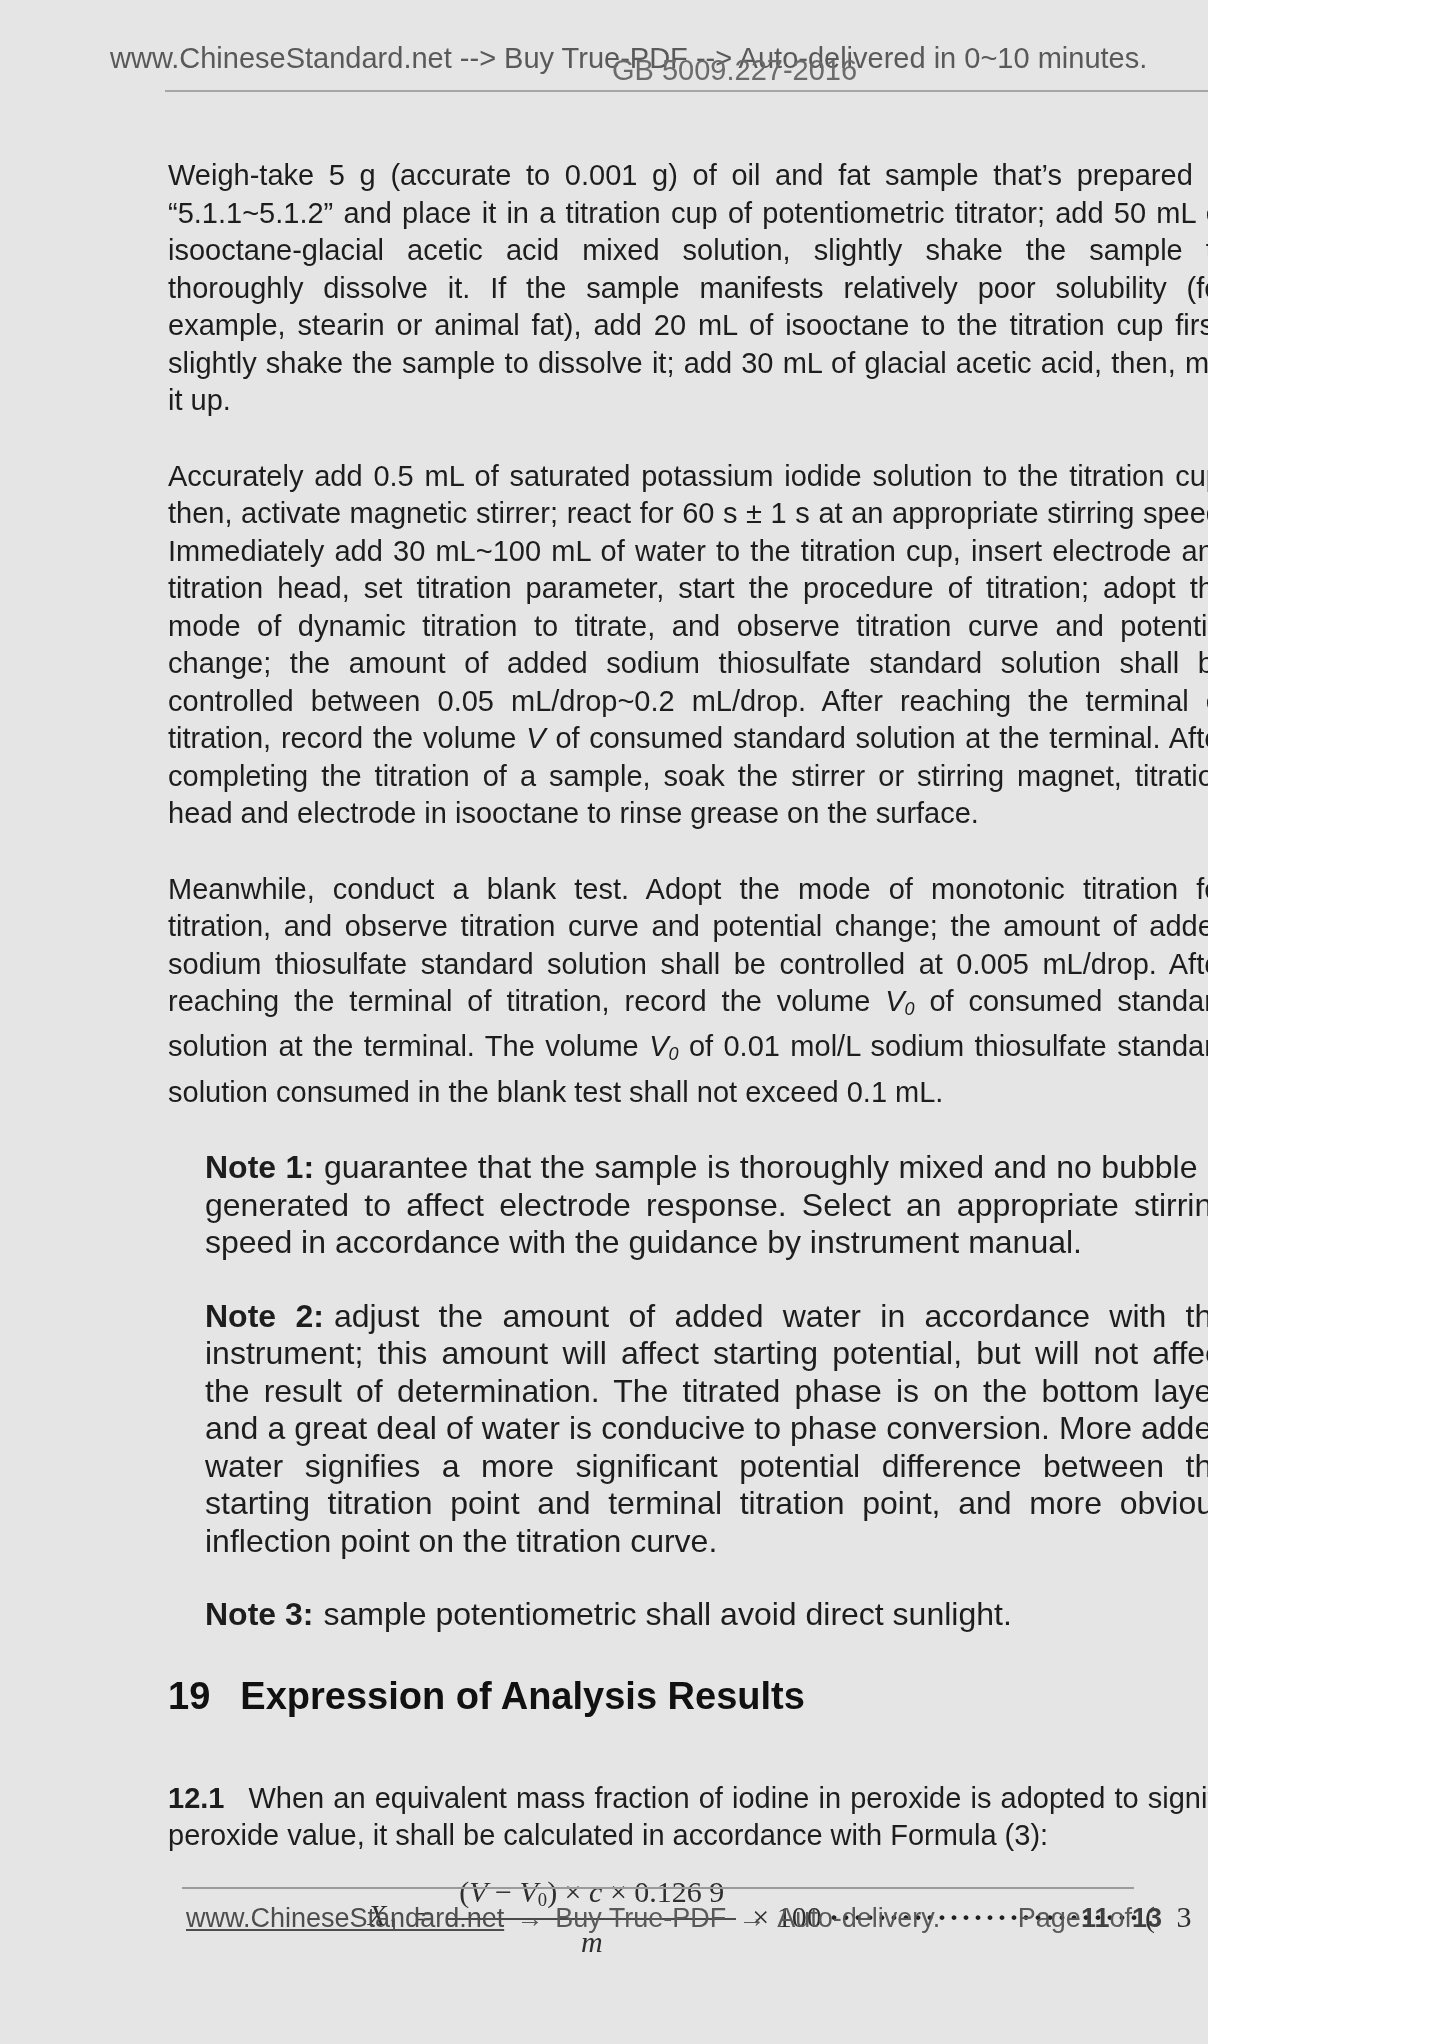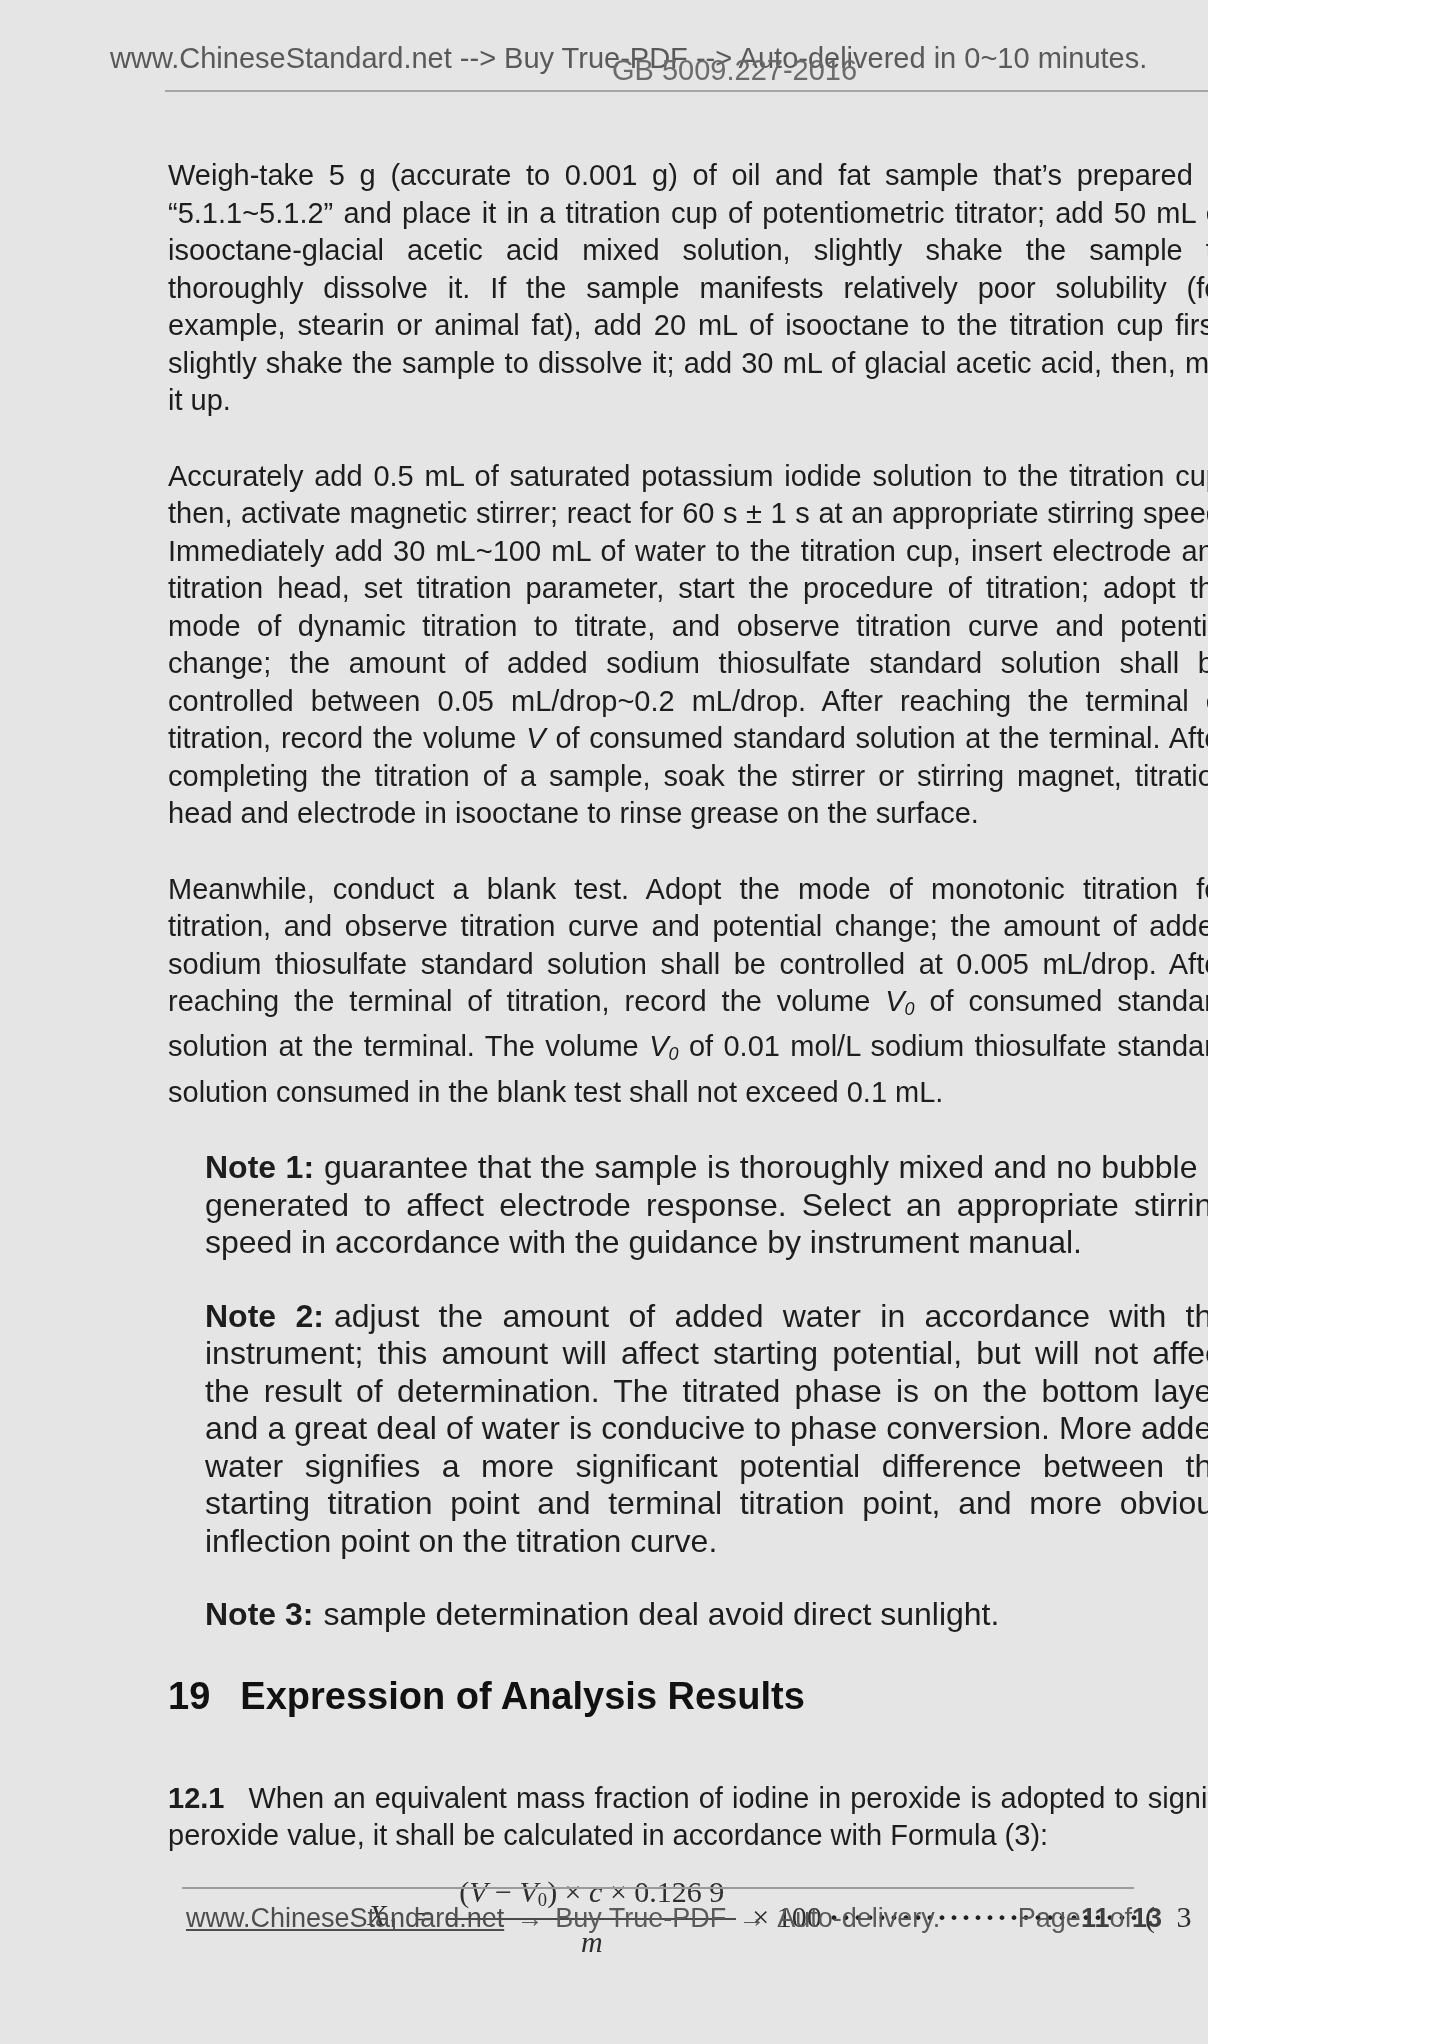--- a/index.html
+++ b/index.html
@@ -113,21 +113,21 @@
 
     <p class="body-para">Weigh-take 5 g (accurate to 0.001 g) of oil and fat sample that’s prepared in “5.1.1~5.1.2” and place it in a titration cup of potentiometric titrator; add 50 mL of isooctane-glacial acetic acid mixed solution, slightly shake the sample to thoroughly dissolve it. If the sample manifests relatively poor solubility (for example, stearin or animal fat), add 20 mL of isooctane to the titration cup first; slightly shake the sample to dissolve it; add 30 mL of glacial acetic acid, then, mix it up.</p>
 
     <p class="body-para"><span>Accurately add 0.5 mL of saturated potassium iodide solution to the titration cup, then, activate magnetic stirrer; react for 60 s ± 1 s at an appropriate stirring speed. Immediately add 30 mL~100 mL of water to the titration cup, insert electrode and titration head, set titration parameter, start the procedure of titration; adopt the mode of dynamic titration to titrate, and observe titration curve and potential change; the amount of added sodium thiosulfate standard solution shall be controlled between 0.05 mL/drop~0.2 mL/drop. After reaching the terminal of titration, record the volume </span><span class="seg-italic">V</span><span> of consumed standard solution at the terminal. After completing the titration of a sample, soak the stirrer or stirring magnet, titration head and electrode in isooctane to rinse grease on the surface.</span></p>
 
     <p class="body-para"><span>Meanwhile, conduct a blank test. Adopt the mode of monotonic titration for titration, and observe titration curve and potential change; the amount of added sodium thiosulfate standard solution shall be controlled at 0.005 mL/drop. After reaching the terminal of titration, record the volume </span><span class="seg-italic">V</span><span class="seg-italic seg-sub">0</span><span> of consumed standard solution at the terminal. The volume </span><span class="seg-italic">V</span><span class="seg-italic seg-sub">0</span><span> of 0.01 mol/L sodium thiosulfate standard solution consumed in the blank test shall not exceed 0.1 mL.</span></p>
 
     <div class="notes">
       <p class="note"><span class="note-label">Note 1:</span><span>guarantee that the sample is thoroughly mixed and no bubble is generated to affect electrode response. Select an appropriate stirring speed in accordance with the guidance by instrument manual.</span></p>
       <p class="note"><span class="note-label">Note 2:</span><span>adjust the amount of added water in accordance with the instrument; this amount will affect starting potential, but will not affect the result of determination. The titrated phase is on the bottom layer, and a great deal of water is conducive to phase conversion. More added water signifies a more significant potential difference between the starting titration point and terminal titration point, and more obvious inflection point on the titration curve.</span></p>
-      <p class="note"><span class="note-label">Note 3:</span><span>sample determination deal avoid direct sunlight.</span></p>
+      <p class="note"><span class="note-label">Note 3:</span><span>sample potentiometric shall avoid direct sunlight.</span></p>
     </div>
 
     <h1 class="section-heading">
       <span class="sec-num">19</span><span class="sec-title">Expression of Analysis Results</span>
     </h1>
 
     <p class="clause">
       <span class="clause-num">12.1</span><span>When an equivalent mass fraction of iodine in peroxide is adopted to signify peroxide value, it shall be calculated in accordance with Formula (3):</span>
     </p>
 

